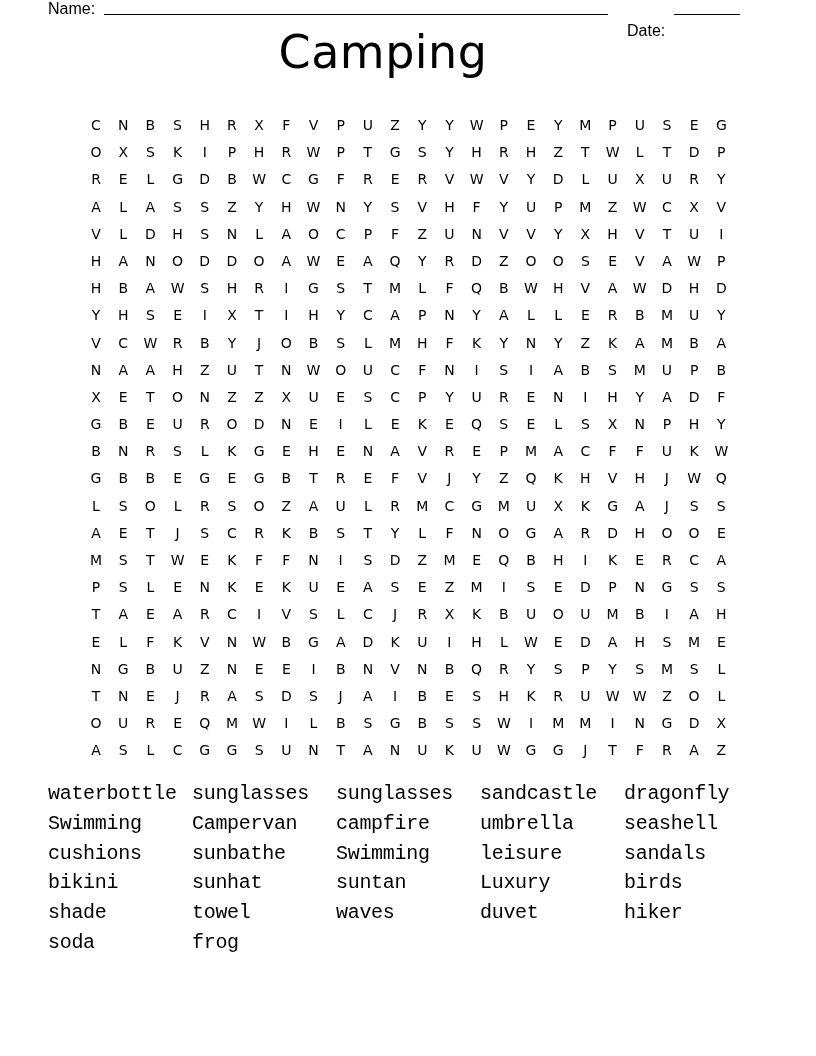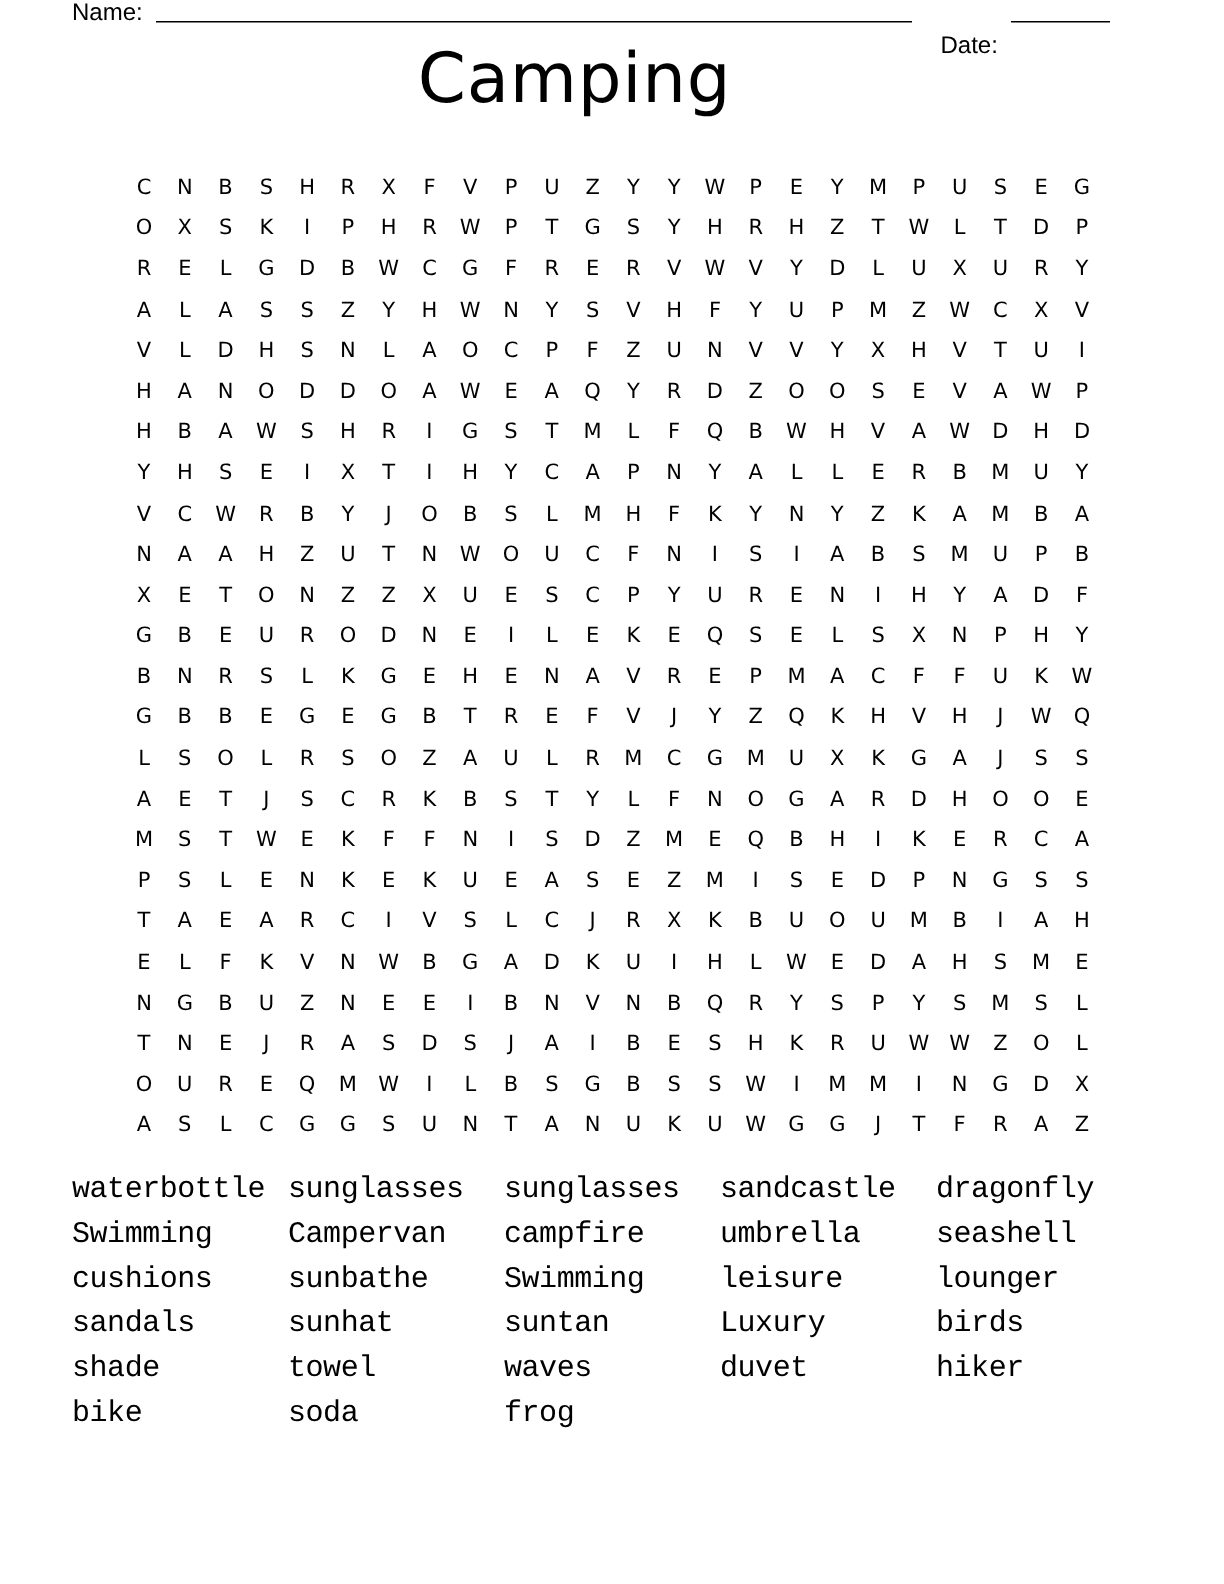--- a/index.html
+++ b/index.html
@@ -619,27 +619,26 @@
     <div class="word">dragonfly</div>
     <div class="word">Swimming</div>
     <div class="word">Campervan</div>
     <div class="word">campfire</div>
     <div class="word">umbrella</div>
     <div class="word">seashell</div>
     <div class="word">cushions</div>
     <div class="word">sunbathe</div>
     <div class="word">Swimming</div>
     <div class="word">leisure</div>
-    <div class="word">lounger</div>
     <div class="word">sandals</div>
+    <div class="word">bikini</div>
     <div class="word">sunhat</div>
     <div class="word">suntan</div>
     <div class="word">Luxury</div>
     <div class="word">birds</div>
     <div class="word">shade</div>
     <div class="word">towel</div>
     <div class="word">waves</div>
     <div class="word">duvet</div>
     <div class="word">hiker</div>
-    <div class="word">bike</div>
     <div class="word">soda</div>
     <div class="word">frog</div>
   </div>
 
 </body></html>

